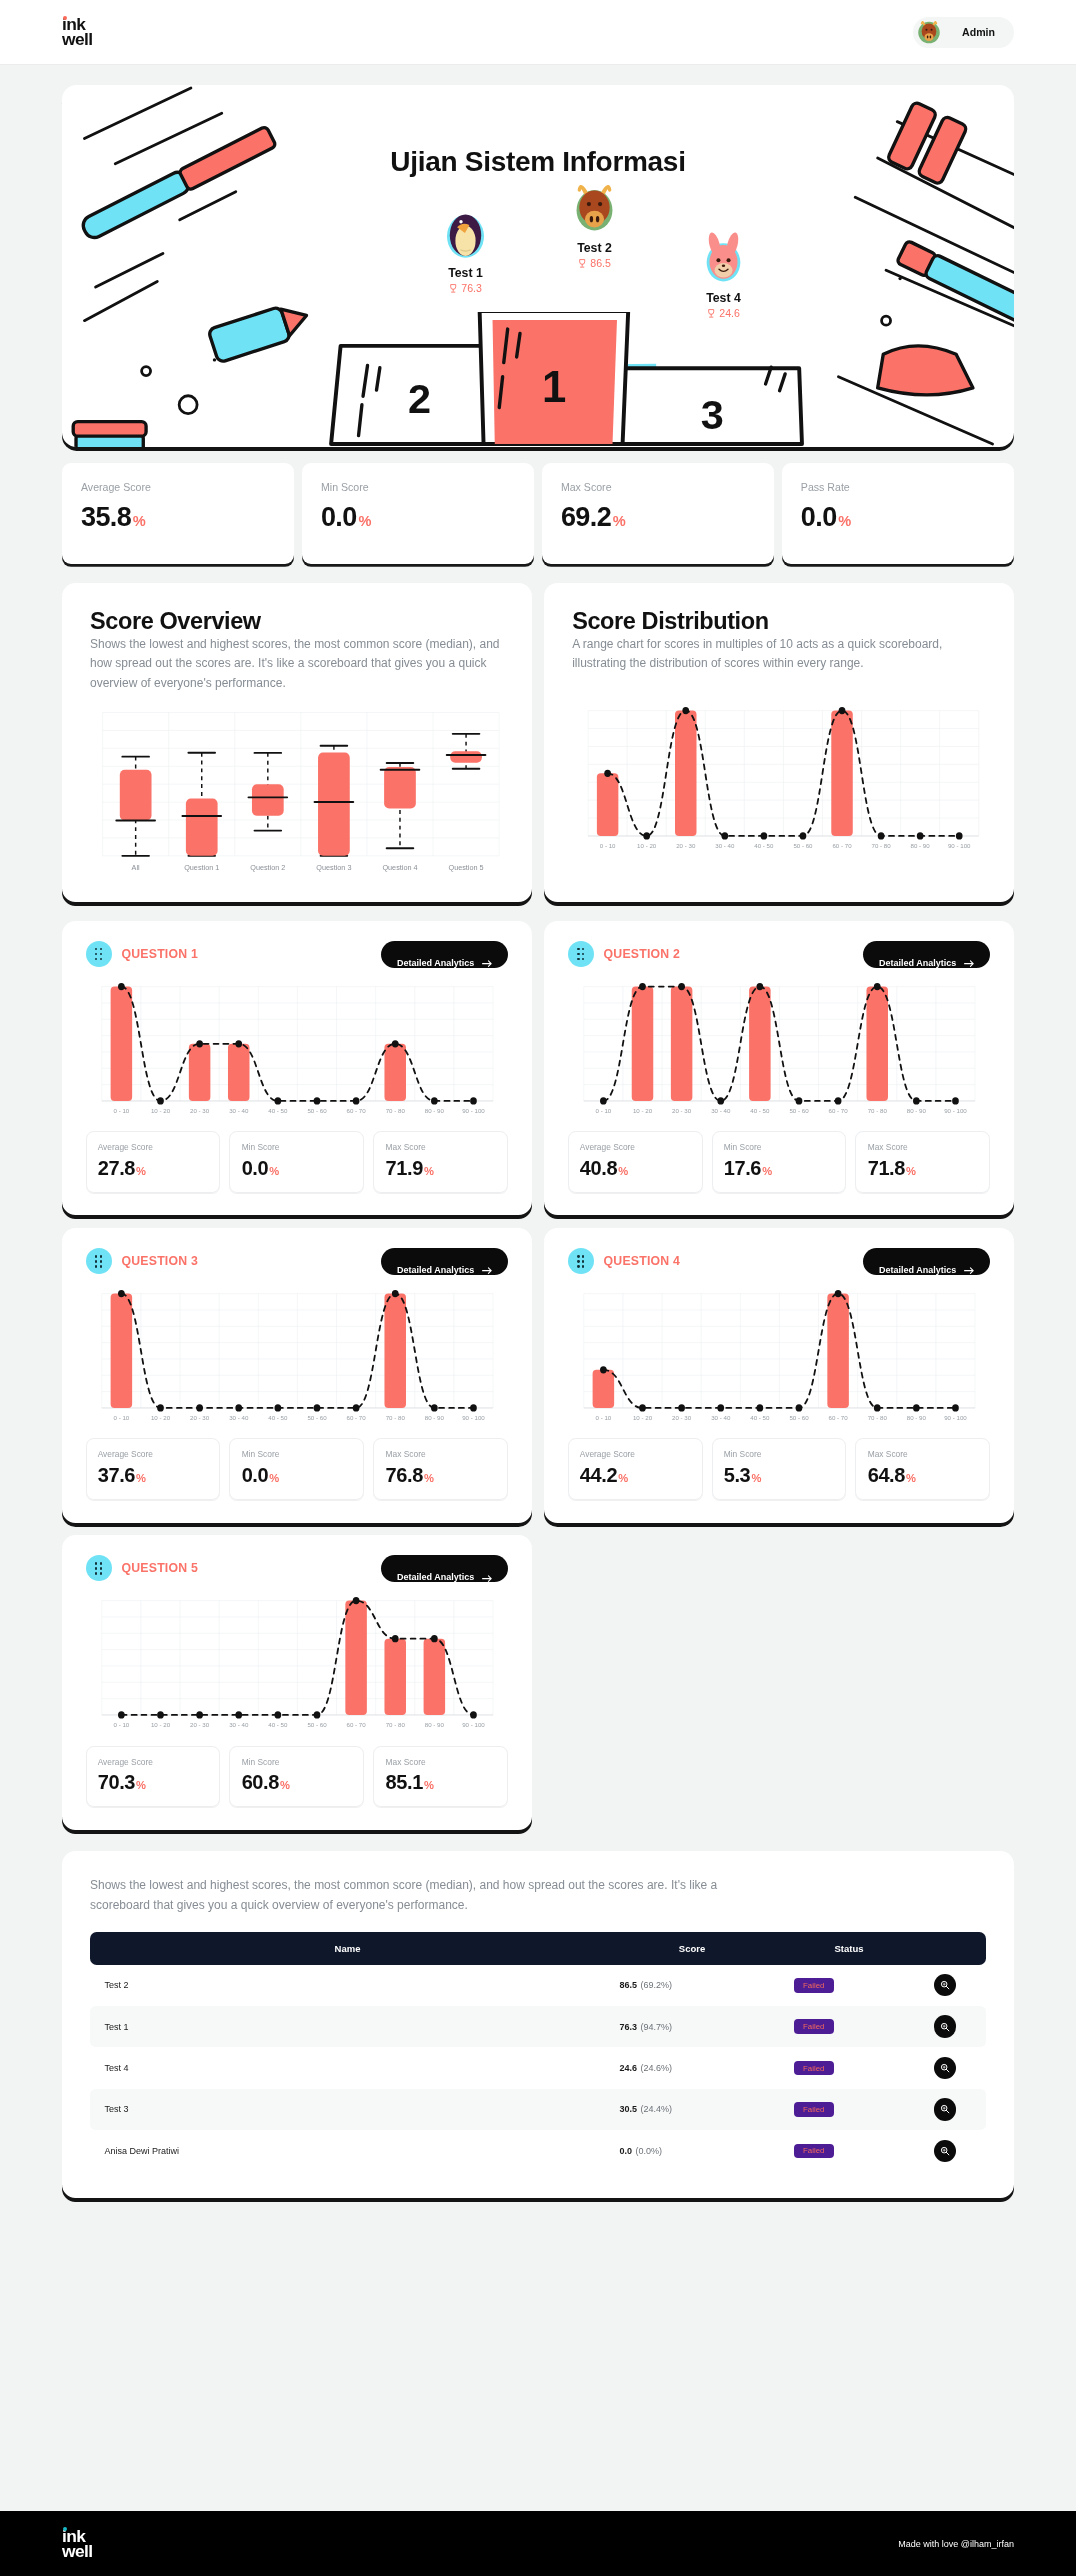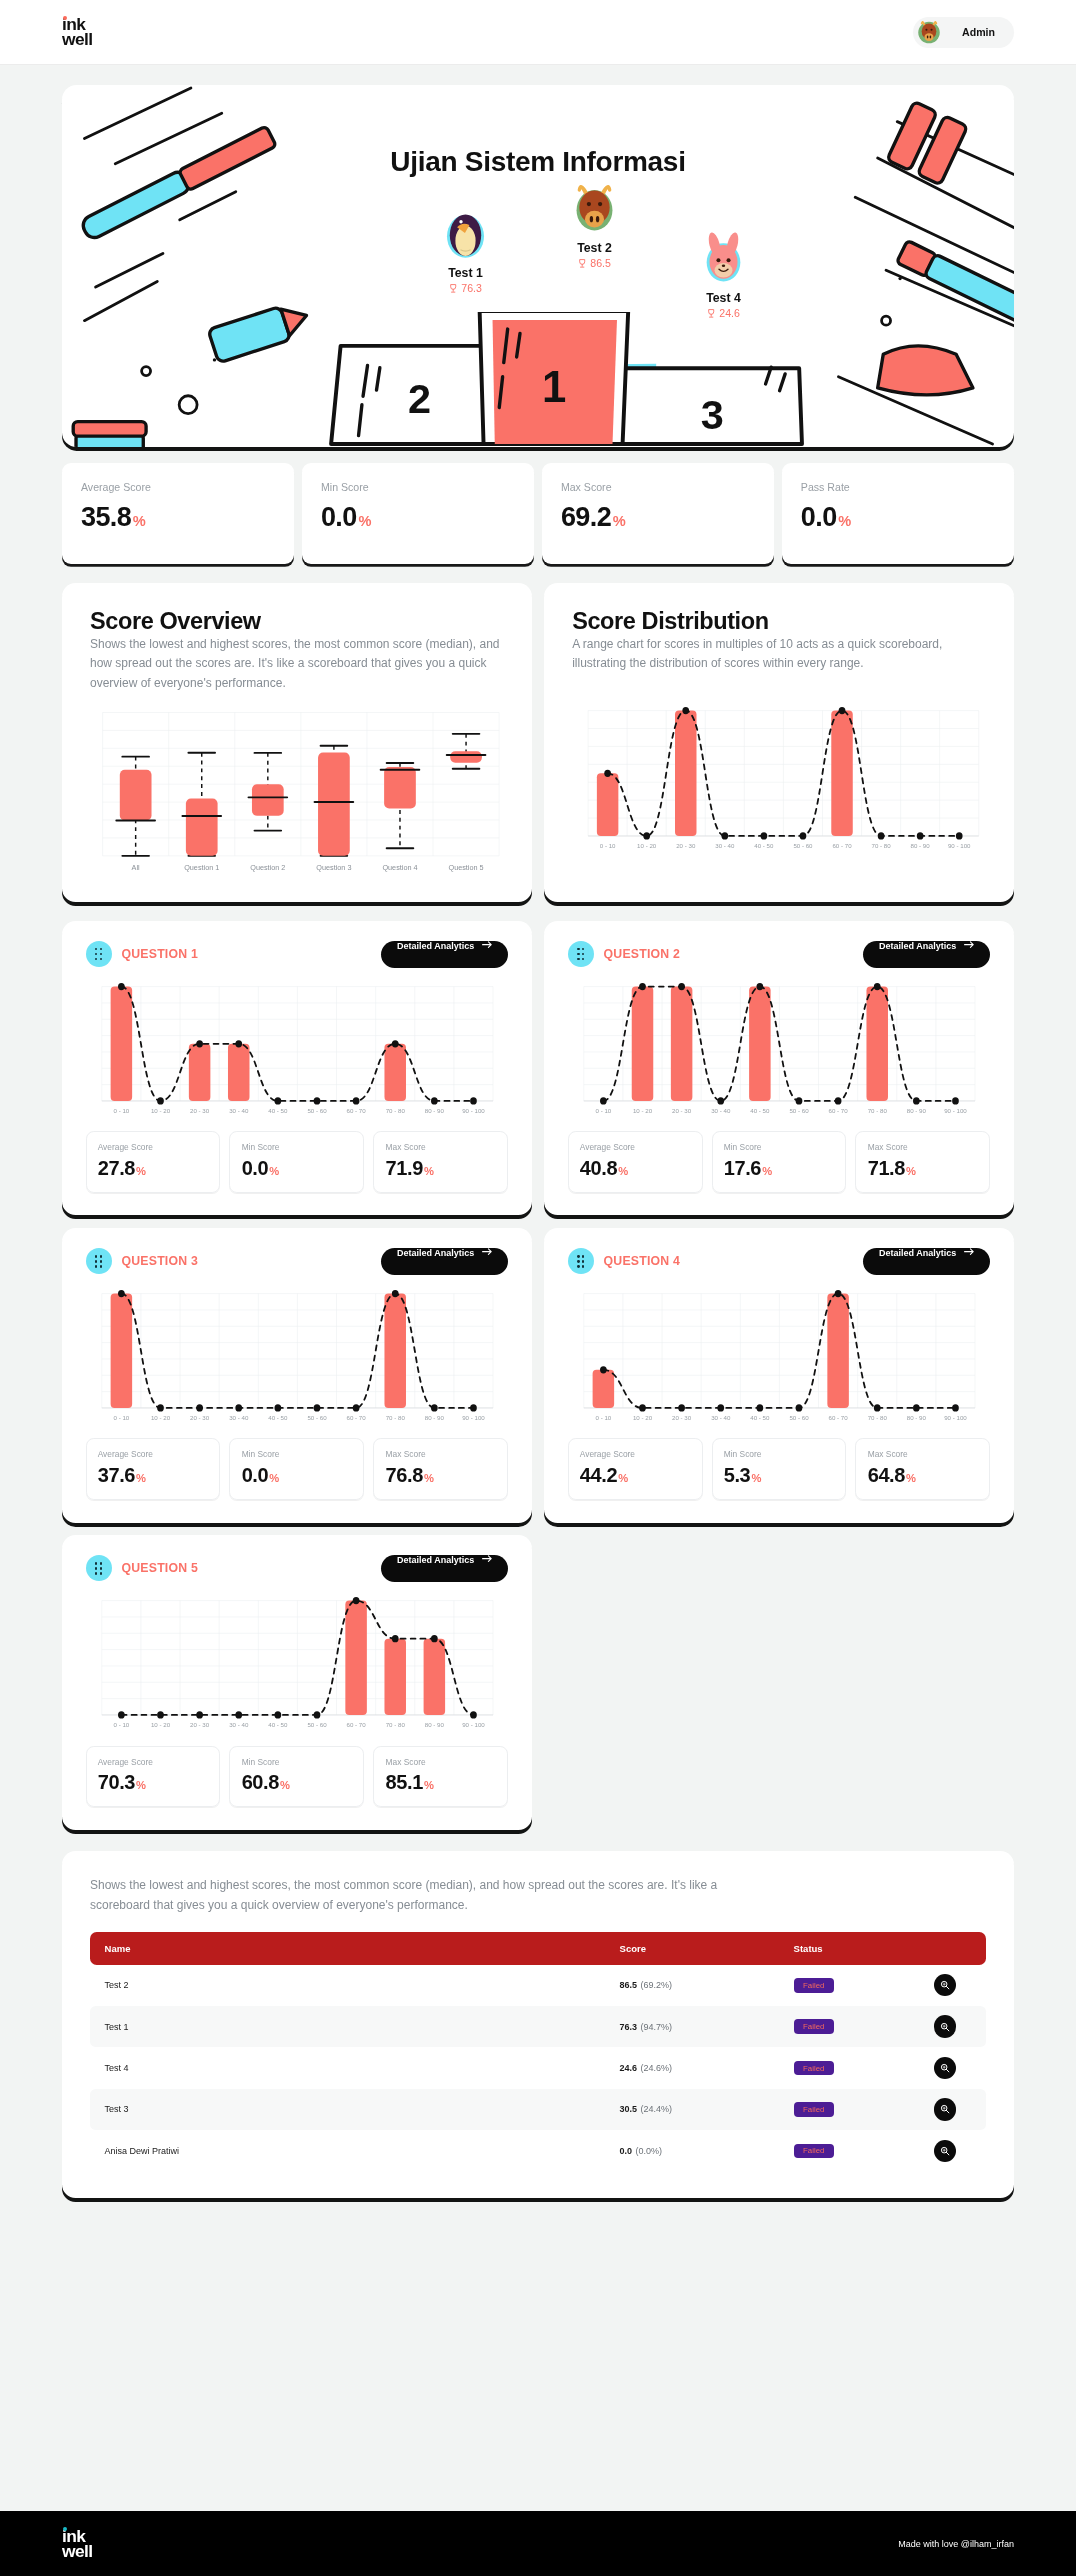--- a/index.html
+++ b/index.html
@@ -93,37 +93,37 @@
   .drag-dot-btn {
     width: 26px; height: 26px; border-radius: 50%; background: #6fe3f5;
     display: flex; align-items: center; justify-content: center; cursor: grab;
   }
   .dot-grid { display: grid; grid-template-columns: repeat(2, 2.8px); grid-template-rows: repeat(3, 2.8px); gap: 2.2px; }
   .dot-grid i { width: 2.8px; height: 2.8px; border-radius: 50%; background: #11323a; display: block; }
   .q-title { color: #fa7268; font-weight: 800; font-size: 12.3px; letter-spacing: 0.2px; }
   .btn-detail {
     background: #0b0b0b; color: #fff; border: none; border-radius: 22.4px;
     padding: 0 15.7px; height: 27px; font-size: 9px; font-weight: 700; cursor: pointer;
-    display: flex; align-items: flex-start; gap: 7.8px; font-family: "Liberation Sans", sans-serif;
+    display: flex; align-items: flex-end; gap: 7.8px; font-family: "Liberation Sans", sans-serif;
   }
   .q-stats { display: flex; gap: 9px; margin-top: 11.2px; }
   .q-stat {
     flex: 1; border: 0.6px solid #eceef0; border-radius: 7.8px; padding: 10px 11.2px 12.3px 11.2px;
     box-shadow: 0 1.1px 0 rgba(0,0,0,0.06);
   }
   .q-stat .lbl { color: #9aa0a6; font-size: 8.4px; margin-bottom: 4.5px; }
   .q-stat .val { font-size: 20px; font-weight: 800; letter-spacing: -0.4px; color: #111; }
   .q-stat .val .pct { color: #fa7268; font-size: 11.2px; font-weight: 700; margin-left: 1.1px; }
 
   
   .participants { margin-top: 21px; margin-bottom: 31px; }
   table { width: 100%; border-collapse: separate; border-spacing: 0; margin-top: 17px; }
   thead th {
-    background: #b91c1c; color: #fff; font-size: 9.5px; font-weight: 700;
-    text-align: left; padding: 10.6px 14.6px;
+    background: #0f172a; color: #fff; font-size: 9.5px; font-weight: 700;
+    text-align: center; padding: 10.6px 14.6px;
   }
   thead th:first-child { border-radius: 6.7px 0 0 6.7px; }
   thead th:last-child { border-radius: 0 6.7px 6.7px 0; }
   tbody td { padding: 9.5px 14.6px; font-size: 9px; color: #1b1b1b; vertical-align: middle; }
   tbody tr.alt td { background: #f7f8f8; }
   tbody tr.alt td:first-child { border-radius: 5.6px 0 0 5.6px; }
   tbody tr.alt td:last-child { border-radius: 0 5.6px 5.6px 0; }
   .score-main { font-weight: 800; }
   .score-sub { color: #6c7278; margin-left: 3.4px; }
   .badge-failed {

